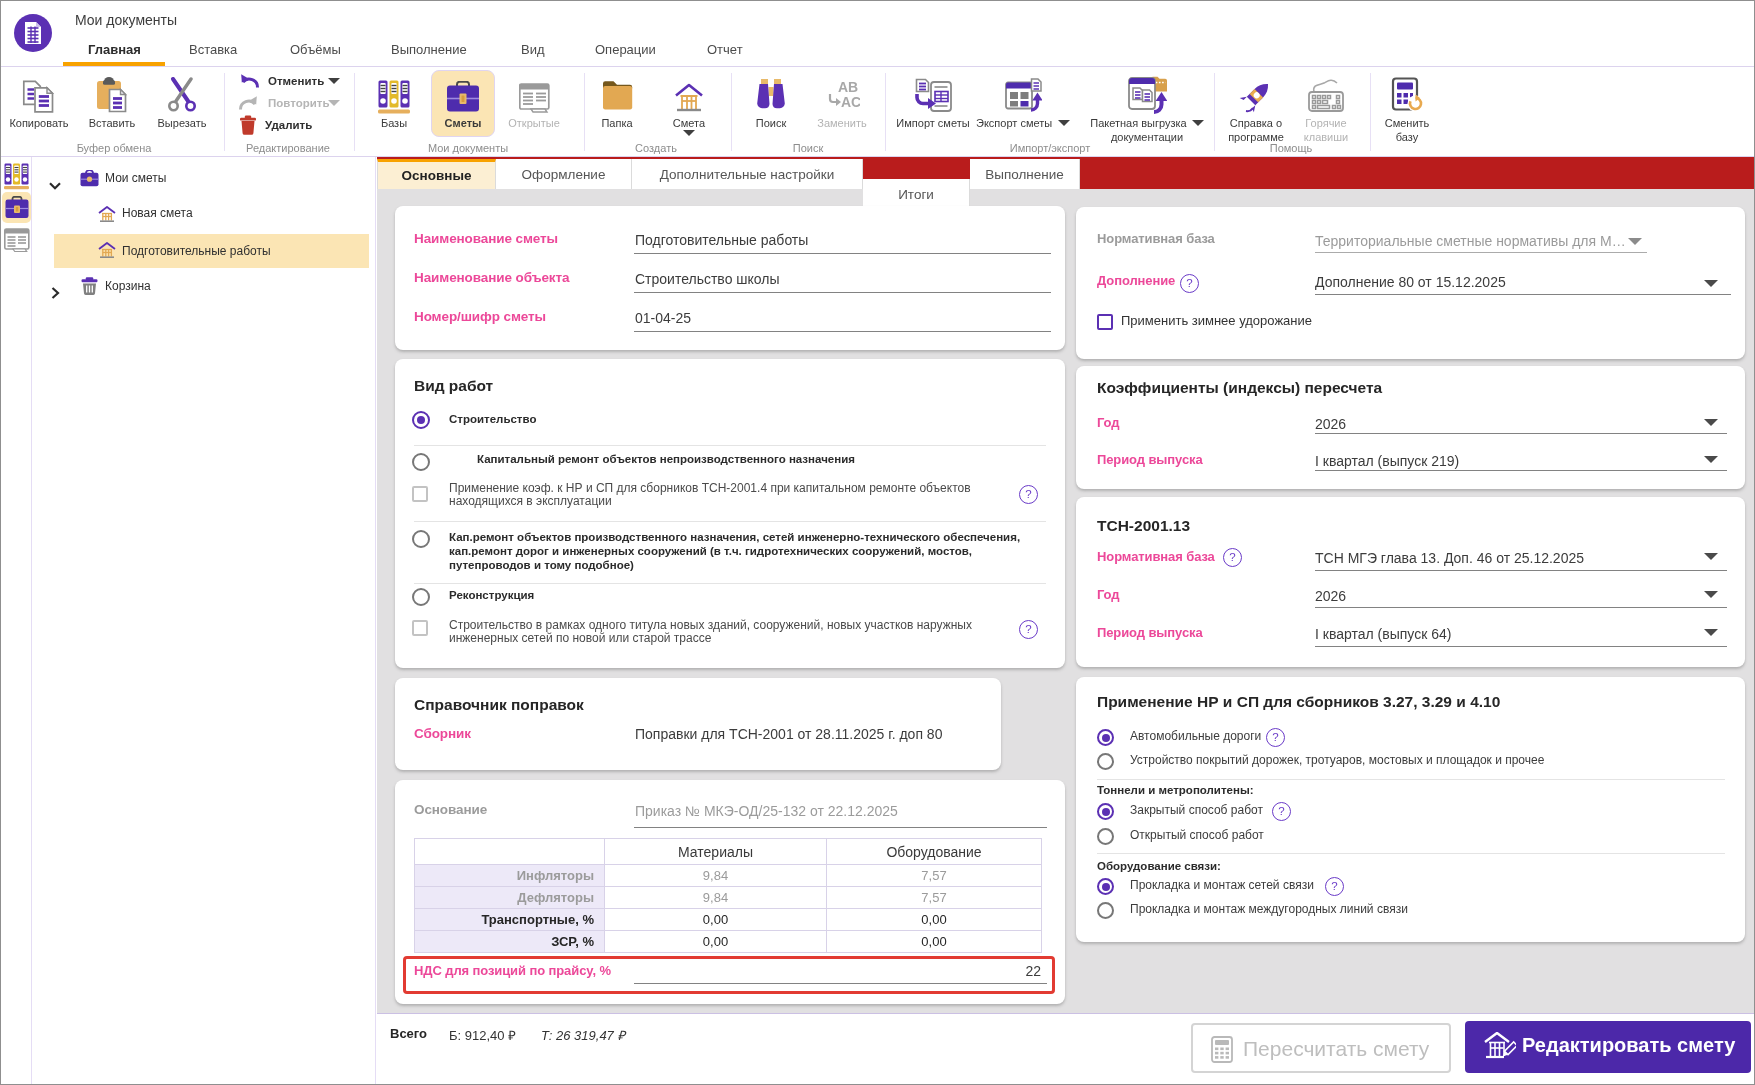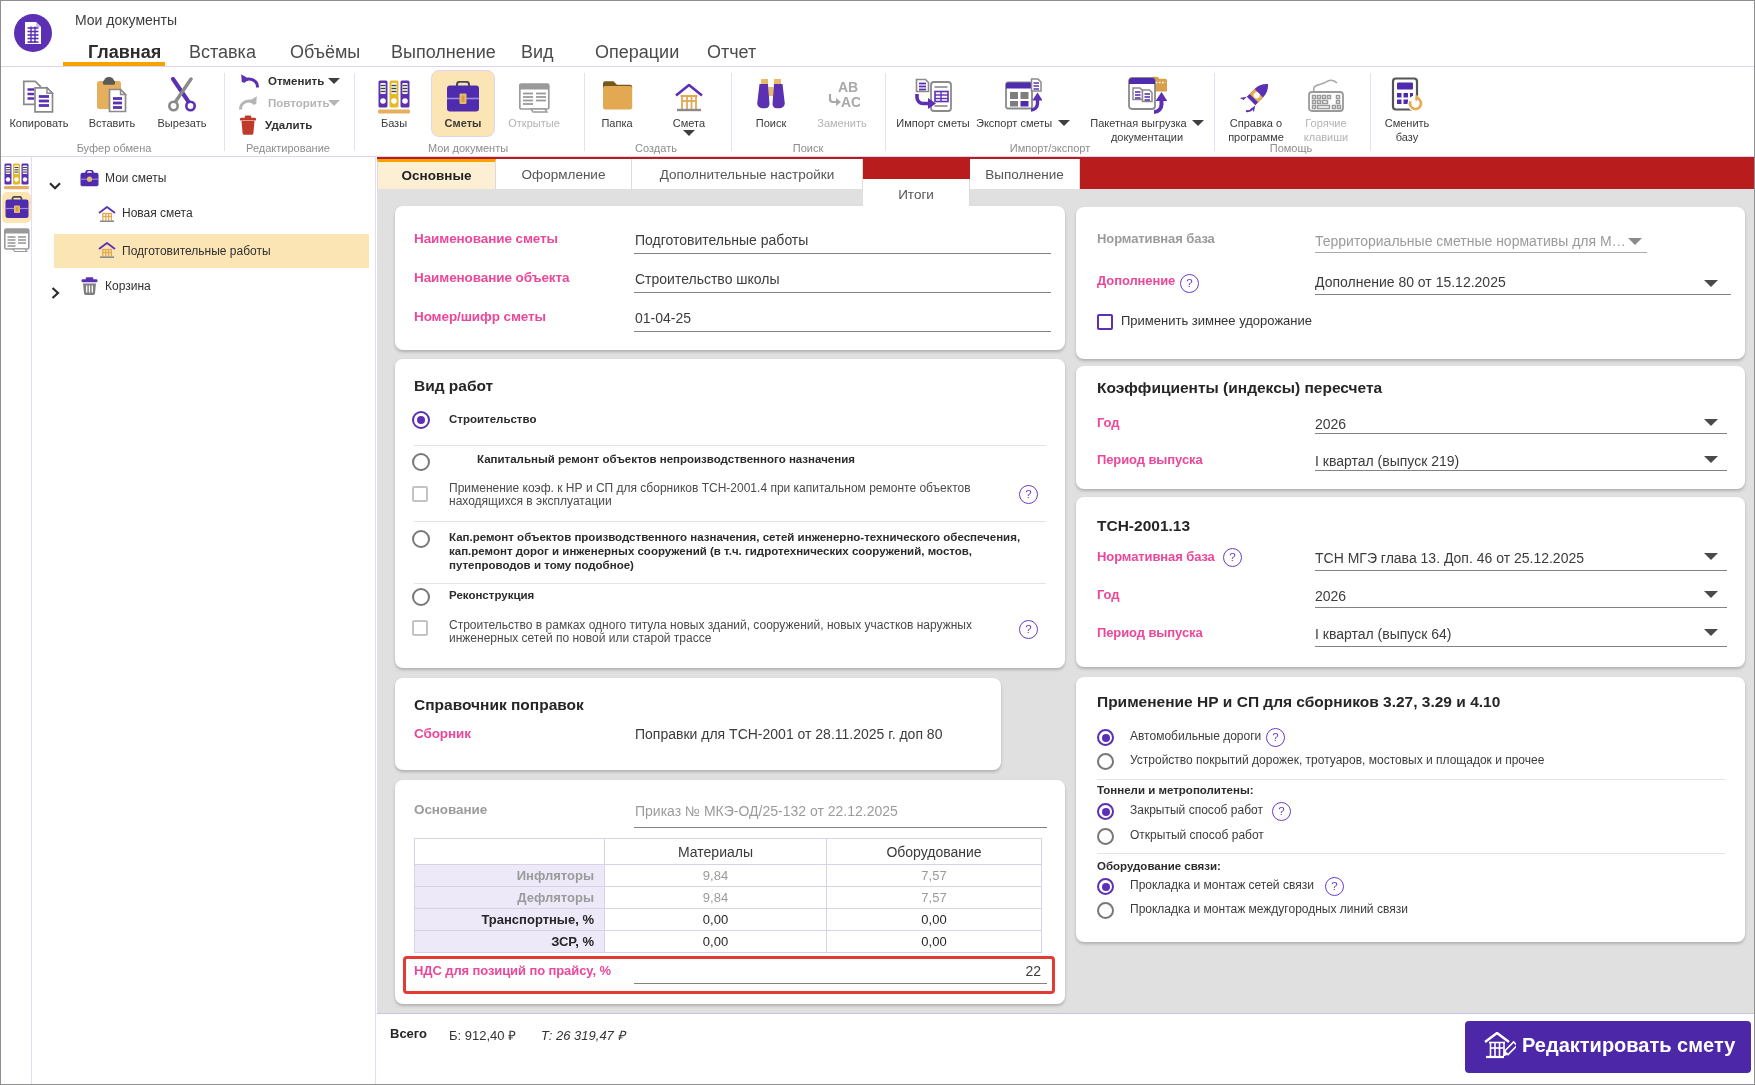--- a/index.html
+++ b/index.html
@@ -7,21 +7,21 @@
   body { font-family:"Liberation Sans", sans-serif; color:#333; }
   .app { position:relative; width:1755px; height:1085px; background:#fff;
          border:1px solid #8f8f8f; overflow:hidden; }
   .abs { position:absolute; }
 
   
   #titlebar { position:absolute; left:0; top:0; width:1755px; height:66px;
               background:#fff; border-bottom:1px solid #DCD3EE; }
   #logo { position:absolute; left:13px; top:13px; }
   #apptitle { position:absolute; left:74px; top:11px; font-size:14px; color:#3d3d3d; }
-  .menuitem { position:absolute; top:41px; font-size:18px; color:#4b4b4b; }
+  .menuitem { position:absolute; top:41px; font-size:13px; color:#4b4b4b; }
   .menuitem.active { font-weight:bold; color:#2d2d2d; }
   #menu-underline { position:absolute; left:62px; top:61px; width:102px; height:4px; background:#F8A200; }
 
   
   #ribbon { position:absolute; left:0; top:67px; width:1755px; height:89px;
             background:#fff; border-bottom:1px solid #DCD3EE; }
   .rsep { position:absolute; top:5px; width:1px; height:78px; background:#E7E0F5; }
   .rbtn { position:absolute; top:8px; text-align:center; }
   .rbtn .ric { height:38px; display:flex; align-items:flex-end; justify-content:center; }
   .rbtn .rlb { font-size:11px; color:#3a3a3a; margin-top:3px; line-height:13.5px; white-space:nowrap; }
@@ -744,20 +744,38 @@
       <div class="slabel" style="left:54px;top:202px;color:#3c3c3c;">Прокладка и монтаж сетей связи</div>
       <div class="qm" style="left:249px;top:200px;">?</div>
       <div class="radio rsm" style="left:21px;top:225px;"></div>
       <div class="slabel" style="left:54px;top:226px;color:#3c3c3c;">Прокладка и монтаж междугородных линий связи</div>
     </div>
 
     <div id="bottombar">
       <div class="abs" style="left:13px;top:12px;font-size:13px;font-weight:bold;color:#262626;">Всего</div>
       <div class="abs" style="left:72px;top:12px;font-size:13px;color:#333;">Б: 912,40 ₽</div>
       <div class="abs" style="left:164px;top:12px;font-size:13px;color:#333;font-style:italic;">Т: 26 319,47 ₽</div>
+      <div class="abs" style="left:814px;top:9px;width:260px;height:50px;background:#fff;border:2px solid #D4D4D4;border-radius:4px;">
+        <svg class="abs" style="left:18px;top:11px;" width="22" height="27" viewBox="0 0 22 27">
+          <rect x="1" y="1" width="20" height="25" rx="2.5" fill="#fff" stroke="#b9b9b9" stroke-width="1.8"></rect>
+          <rect x="4" y="4" width="14" height="5" rx="1" fill="#b9b9b9"></rect>
+          <g fill="#b9b9b9">
+            <rect x="4" y="11.5" width="3.4" height="2.6"></rect>
+              <rect x="9.3" y="11.5" width="3.4" height="2.6"></rect>
+              <rect x="14.6" y="11.5" width="3.4" height="2.6"></rect>
+            <rect x="4" y="15.8" width="3.4" height="2.6"></rect>
+              <rect x="9.3" y="15.8" width="3.4" height="2.6"></rect>
+              <rect x="14.6" y="15.8" width="3.4" height="2.6"></rect>
+            <rect x="4" y="20.1" width="3.4" height="2.6"></rect>
+              <rect x="9.3" y="20.1" width="3.4" height="2.6"></rect>
+              <rect x="14.6" y="20.1" width="3.4" height="2.6"></rect>
+          </g>
+        </svg>
+        <div class="abs" style="left:50px;top:12px;font-size:21px;color:#BEBEBE;">Пересчитать смету</div>
+      </div>
       <div class="abs" style="left:1088px;top:7px;width:286px;height:52px;background:#4C28A9;border-radius:4px;">
         <svg class="abs" style="left:19px;top:11px;" width="32" height="30" viewBox="0 0 32 30">
           <path d="M1 10 L13 1 L25 10" fill="none" stroke="#fff" stroke-width="2.4" stroke-linejoin="round"></path>
           <g stroke="#fff" stroke-width="1.6" fill="none">
             <path d="M5 10.5 h16"></path>
               <line x1="6.5" y1="10.5" x2="6.5" y2="24"></line>
               <line x1="11" y1="10.5" x2="11" y2="24"></line>
               <line x1="15.5" y1="10.5" x2="15.5" y2="24"></line>
               <line x1="20" y1="10.5" x2="20" y2="24"></line>
             <path d="M6.5 16 h13"></path>

